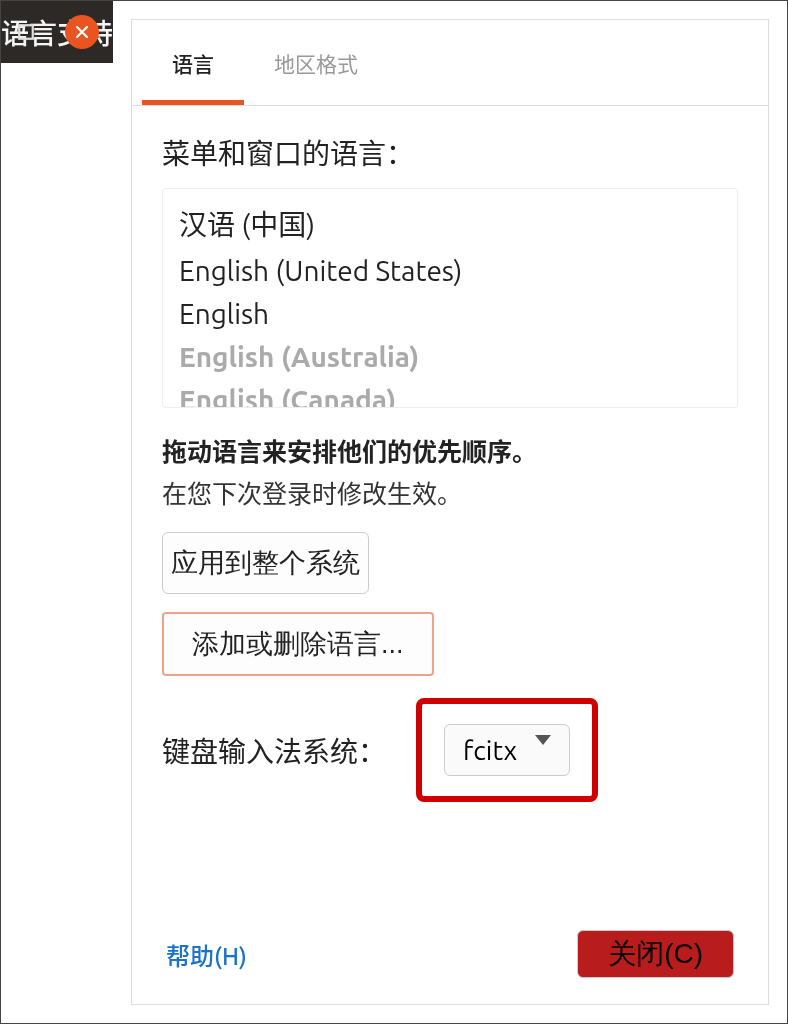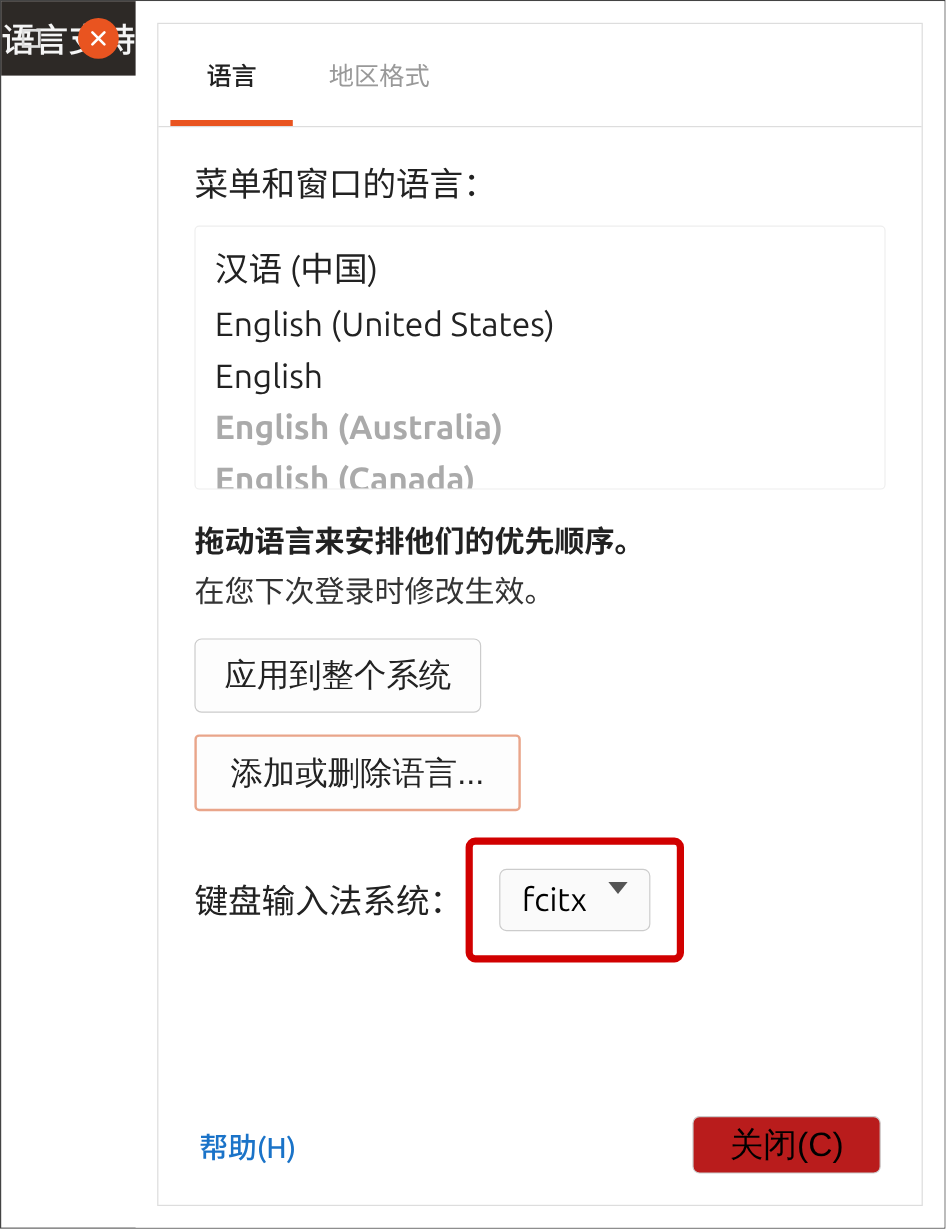--- a/index.html
+++ b/index.html
@@ -114,39 +114,39 @@
     color: #222;
     margin-bottom: 6px;
   }
   .hint {
     font-size: 25px;
     color: #333;
     margin-bottom: 22px;
   }
   .btn {
     font-size: 27px;
-    padding: 12px 24px;
+    padding: 12px 8px;
     background: #fdfdfd;
     border: 1px solid #ccc;
     border-radius: 6px;
     cursor: pointer;
     color: #222;
     display: inline-block;
   }
   .btn-apply { margin-bottom: 18px; }
   .btn-add {
     border: 2px solid #e9a58a;
     border-radius: 4px;
     margin-bottom: 22px;
     padding: 12px 28px;
   }
   .ime-row {
     display: flex;
     align-items: center;
-    gap: 2px;
+    gap: 30px;
   }
   .ime-label {
     font-size: 28px;
     color: #222;
   }
   .highlight-box {
     border: 6px solid #d10000;
     border-radius: 8px;
     padding: 20px 22px;
     display: inline-block;

